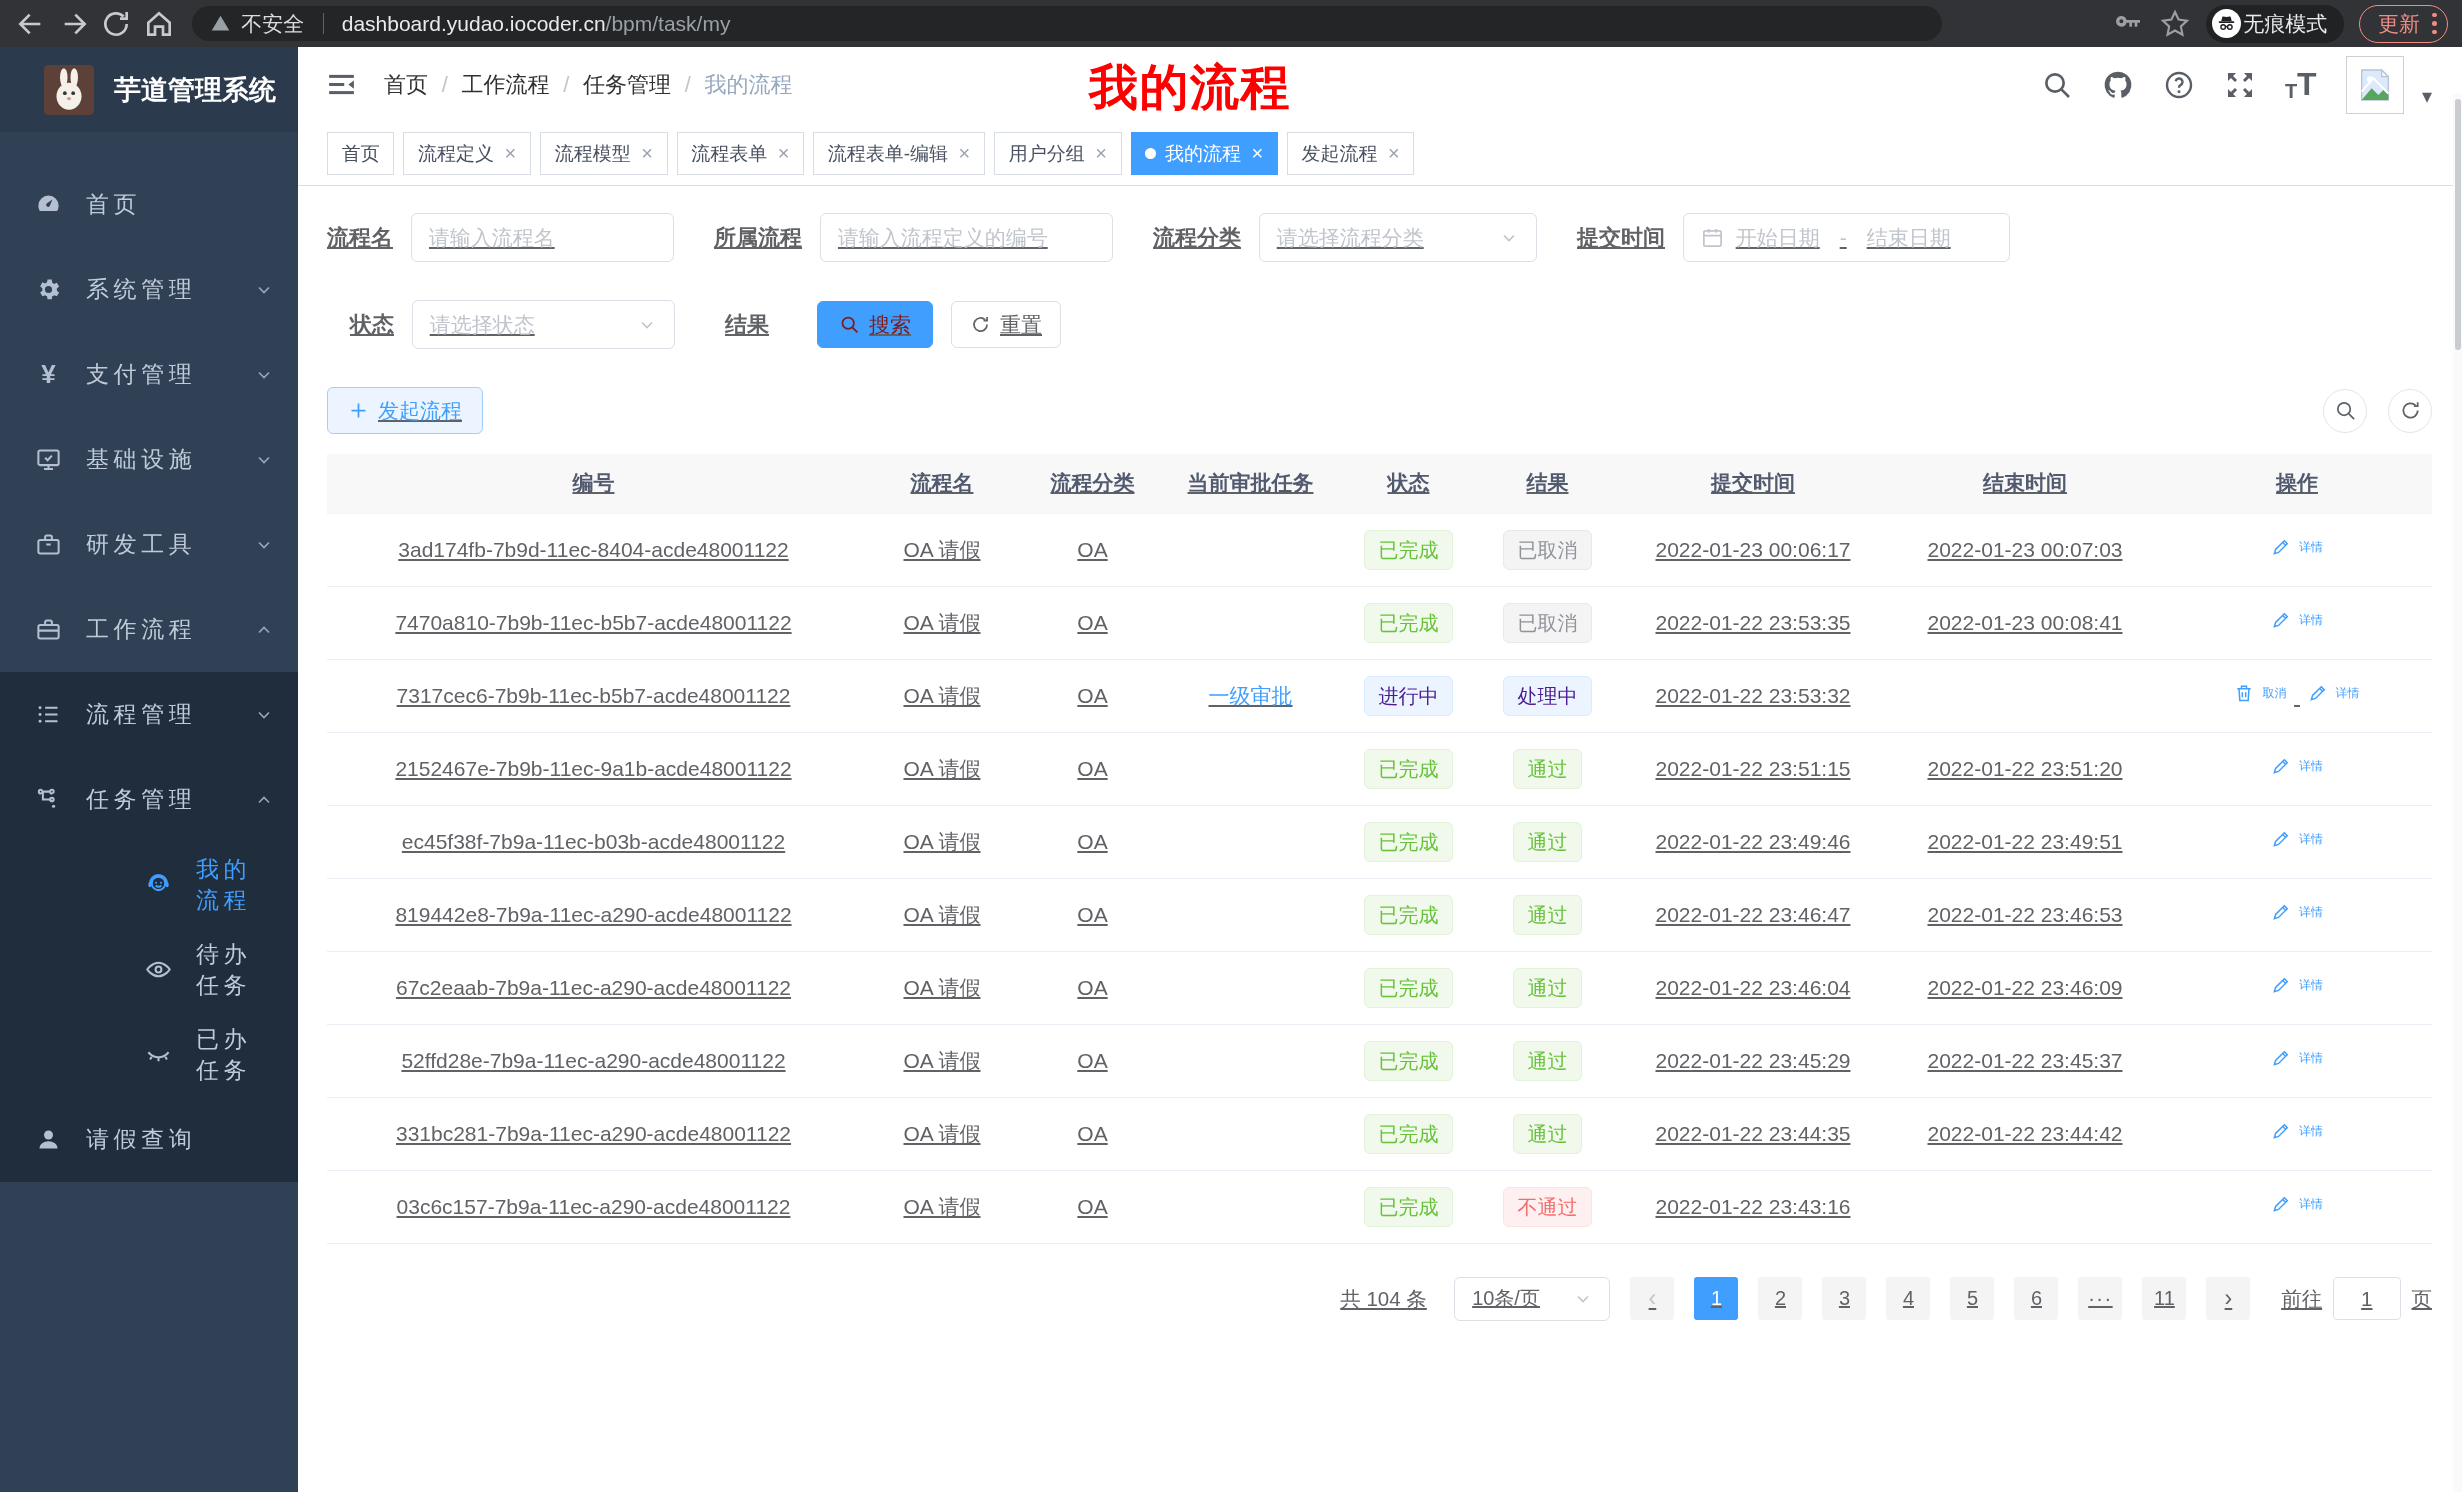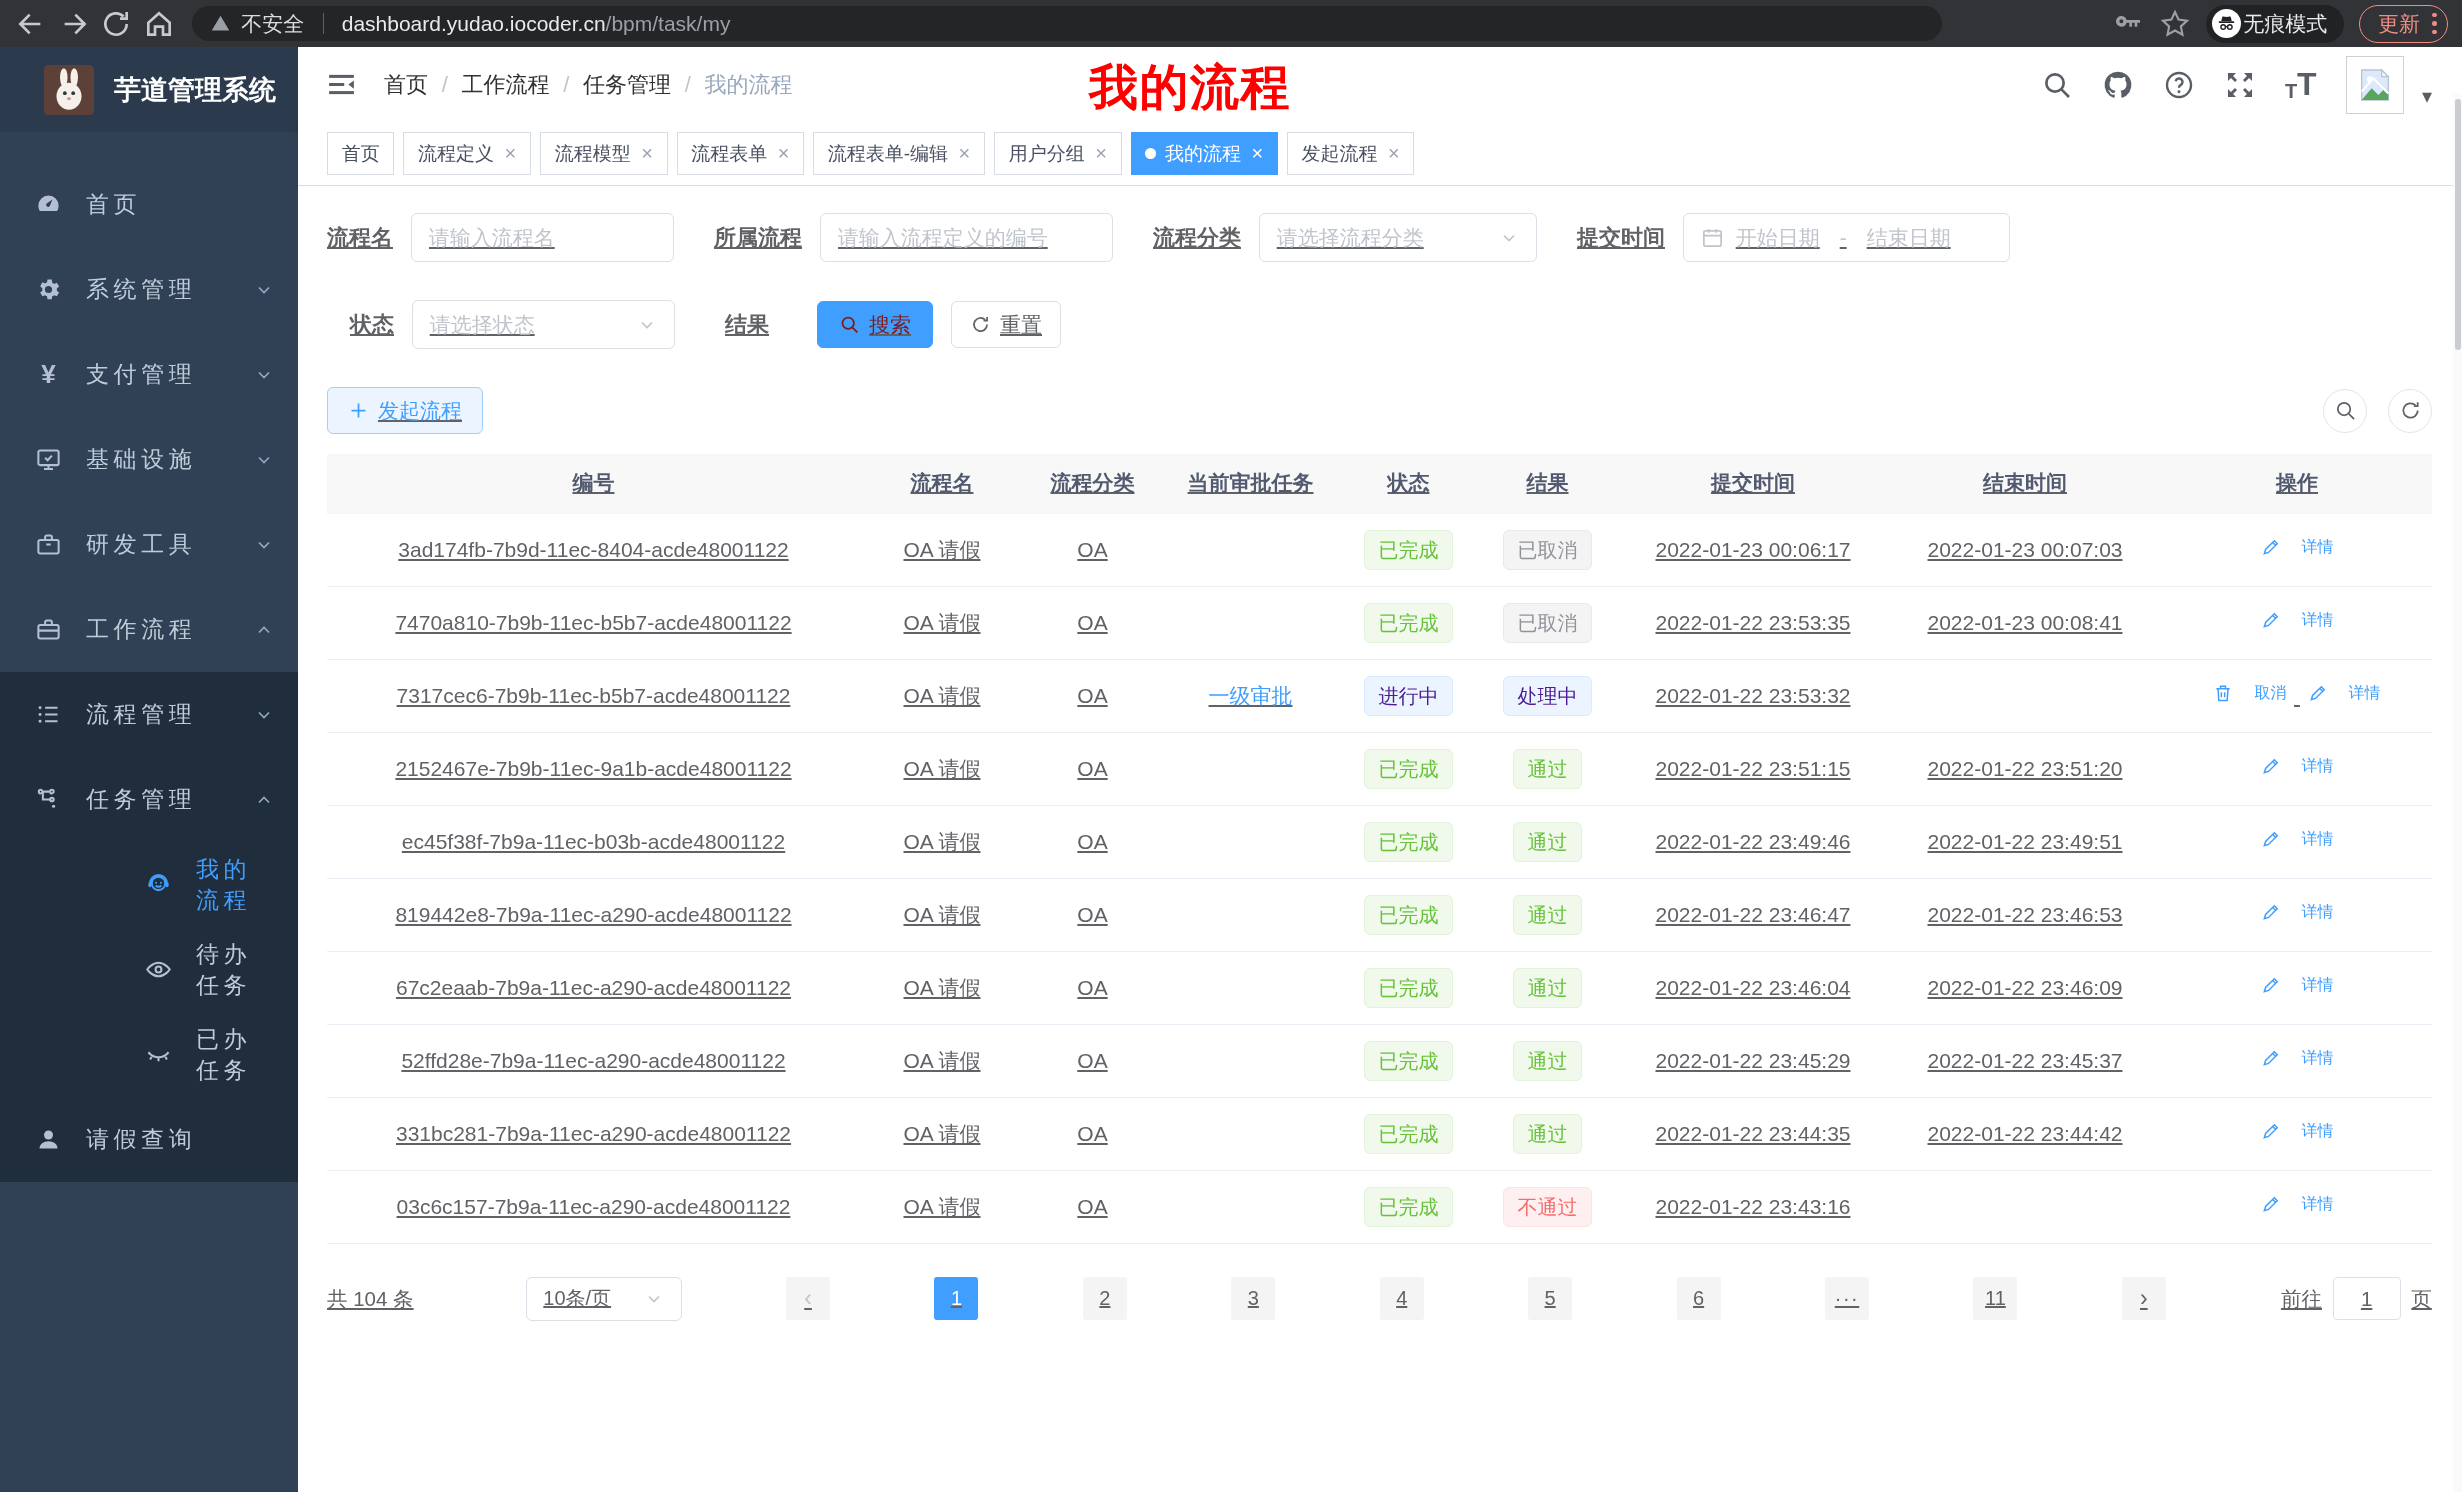--- a/index.html
+++ b/index.html
@@ -87,25 +87,25 @@
   table { width:100%; border-collapse:collapse; table-layout:fixed; }
   thead th { background:#f8f8f9; color:#515a6e; font-size:21px; font-weight:700; height:59px; text-align:center; }
   tbody td { height:73px; border-bottom:0.8px solid #ebeef5; text-align:center; font-size:21px; color:#606266; overflow:hidden; white-space:nowrap; }
   tbody tr:first-child td { border-top:0.8px solid #f2f4f8; }
   .badge { display:inline-block; height:40px; line-height:38px; padding:0 13.7px; border-radius:6px; font-size:20px; border:0.8px solid transparent; }
   .badge.success { color:#67c23a; background:#f0f9eb; border-color:#e1f3d8; }
   .badge.info { color:#909399; background:#f4f4f5; border-color:#e9e9eb; }
   .badge.primary { color:#4c1d95; background:#ecf5ff; border-color:#d9ecff; }
   .badge.danger { color:#f56c6c; background:#fef0f0; border-color:#fde2e2; }
   .task-link { color:#409eff; cursor:pointer; }
-  .op-link { color:#409eff; font-size:16px; display:inline-flex; align-items:center; gap:21px; cursor:pointer; margin:0 7.6px; }
+  .op-link { color:#409eff; font-size:12px; display:inline-flex; align-items:center; gap:8px; cursor:pointer; margin:0 7.6px; }
   .op-icon { width:20px; height:20px; }
 
   
-  .pgn { display:flex; justify-content:space-between; align-items:center; gap:1px; margin-top:33px; font-size:20.5px; color:#606266; padding-bottom:46px; }
+  .pgn { display:flex; justify-content:flex-end; align-items:center; gap:20px; margin-top:33px; font-size:20.5px; color:#606266; padding-bottom:46px; }
   .pg-total { margin-right:7.6px; }
   .pg-size { width:156px; height:44px; font-size:20px; }
   .pg-btn { min-width:44px; height:43px; border:none; border-radius:3px; background:#f4f4f5; color:#606266; font-size:20px; display:inline-flex; align-items:center; justify-content:center; cursor:pointer; font-family:inherit; padding:0 7.6px; }
   .pg-btn.active { background:#409eff; color:#fff; }
   .pg-btn.more { background:#f4f4f5; color:#606266; letter-spacing:1.5px; }
   .pg-btn.nav { font-size:23px; }
   .pg-btn.disabled { color:#c0c4cc; }
   .pg-goto { display:flex; align-items:center; gap:10.7px; margin-left:10.7px; }
   .pg-input { width:68px; height:43px; border:0.8px solid #dcdfe6; border-radius:4.6px; text-align:center; font-size:20.5px; color:#606266; outline:none; font-family:inherit; }
 

